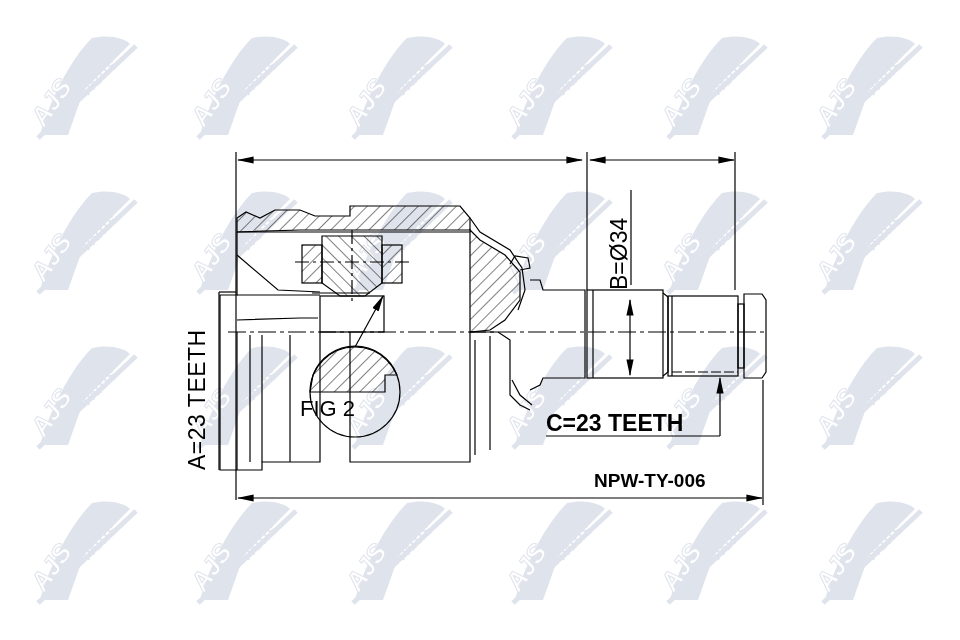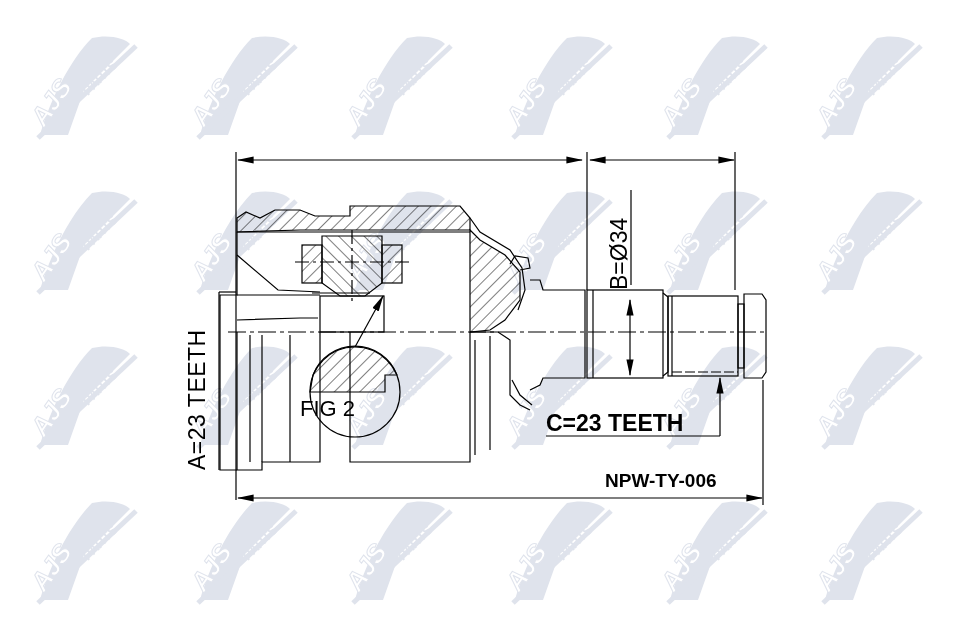--- a/index.html
+++ b/index.html
@@ -5,21 +5,21 @@
   html, body { margin: 0; padding: 0; background: #ffffff; }
   body { width: 960px; height: 640px; position: relative; overflow: hidden; font-family: "Liberation Sans", sans-serif; }
   .canvas { position: absolute; left: 0; top: 0; width: 960px; height: 640px; }
   .wm-layer { position: absolute; inset: 0; pointer-events: none; }
   .wm { position: absolute; width: 110px; height: 110px; }
   .label { position: absolute; color: #000; white-space: nowrap; }
   .lbl-a { left: 184px; top: 470px; transform-origin: 0 0; transform: rotate(-90deg); font-size: 23px; letter-spacing: 0.5px; }
   .lbl-b { left: 606px; top: 290px; transform-origin: 0 0; transform: rotate(-90deg); font-size: 23px; }
   .lbl-c { left: 546px; top: 410px; font-size: 23px; font-weight: bold; }
   .lbl-fig { left: 300px; top: 396px; font-size: 22px; }
-  .lbl-part { left: 594px; top: 470px; font-size: 19px; font-weight: bold; margin-left: 11px; }
+  .lbl-part { left: 594px; top: 470px; font-size: 19px; font-weight: bold; }
 </style>
 </head>
 <body>
 
 <div class="canvas">
 
   <div class="wm-layer" id="wm-layer">
       <div class="wm" style="left: 30px; top: 30px;"><svg width="110" height="110" viewBox="0 0 110 110">
           <path d="M10,105 C20,70 40,30 62,8 C78,4 95,8 100,14 L54,60 L38,105 Z" fill="#dfe3ec"></path>
           <line x1="8" y1="108" x2="106" y2="16" stroke="#dfe3ec" stroke-width="5"></line>

